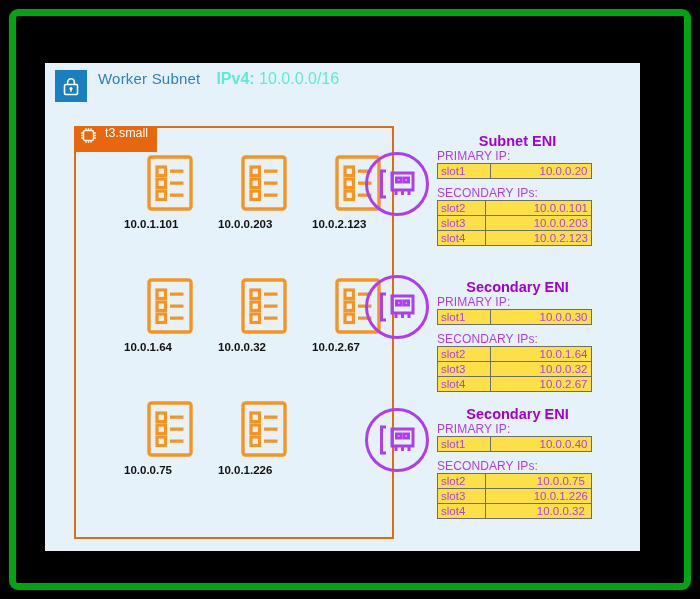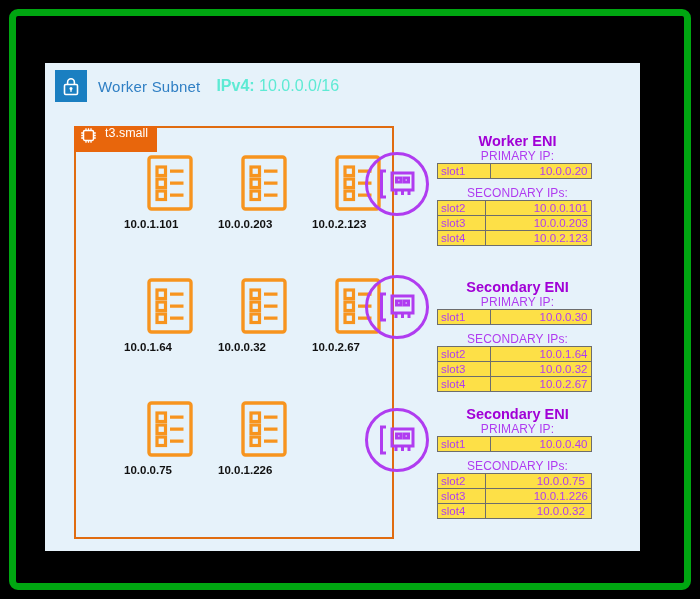--- a/index.html
+++ b/index.html
@@ -10,21 +10,21 @@
 
   
   #green-frame{position:absolute;left:9px;top:9px;width:682px;height:581px;
       border:7px solid #00a611;border-radius:9px;box-sizing:border-box;}
 
   
   #subnet-panel{position:absolute;left:45px;top:63px;width:595px;height:488px;
       background:#e6f2fa;}
 
   
-  #subnet-header{position:absolute;left:55px;top:70px;height:32px;display:flex;align-items:center;}
+  #subnet-header{position:absolute;left:55px;top:70px;height:32px;display:flex;}
   .lock-badge{width:32px;height:32px;background:#1a7fc1;display:flex;align-items:center;justify-content:center;}
   .subnet-title{color:#2f7fc4;font-size:15px;font-weight:400;margin-left:11px;letter-spacing:.2px;}
   .subnet-cidr{color:#5eead4;font-size:16px;margin-left:16px;white-space:nowrap;}
   .subnet-cidr b{font-weight:700;}
 
   
   #instance-box{position:absolute;left:74px;top:126px;width:320px;height:413px;
       border:2px solid #e06c10;box-sizing:border-box;background:transparent;}
   #instance-tab{position:absolute;left:74px;top:126px;height:26px;background:#e8660c;
       display:flex;padding:0 9px 0 5px;box-sizing:border-box;}
@@ -40,21 +40,21 @@
 
   
   .eni-circle{position:absolute;width:64px;height:64px;border:3px solid #b03cf0;
       border-radius:50%;box-sizing:border-box;display:flex;align-items:center;justify-content:center;
       background:transparent;}
   .eni-circle svg{display:block;}
 
   
   .eni-block{position:absolute;width:220px;}
   .eni-title{color:#a100d6;font-size:14.5px;font-weight:700;text-align:center;width:161px;margin-left:9px;}
-  .ip-caption{color:#b03cf0;font-size:12px;text-align:center;width:161px;margin-left:9px;letter-spacing:.1px;}
+  .ip-caption{color:#b03cf0;font-size:12px;width:161px;margin-left:9px;letter-spacing:.1px;}
   table.iptable{border-collapse:collapse;margin-left:9px;width:155px;background:#fde047;
       border:1.5px solid #4b4b4b;}
   table.iptable td{border:1px solid #6d6d6d;font-size:11.5px;color:#b03cf0;height:14px;padding:0 3px;}
   table.iptable td.slot{width:46px;text-align:left;}
   table.iptable td.ip{text-align:center;padding-left:48px;}
 </style>
 </head>
 <body>
 
 <div id="stage">
@@ -190,21 +190,21 @@
     <path d="M9 4 H4.5 V30 H9"></path>
     <rect x="15" y="6" width="21" height="17"></rect>
     <rect x="19.5" y="11" width="4.5" height="4"></rect>
     <rect x="27" y="11" width="4.5" height="4"></rect>
     <path d="M19 23 V28 M25.5 23 V28 M32 23 V28"></path>
   </g>
 </svg>
         </span>
       </div>
       <div class="eni-block" style="left: 428px; top: 133px;">
-        <div class="eni-title">Worker ENI</div>
+        <div class="eni-title">Subnet ENI</div>
      <div class="ip-caption">PRIMARY IP:</div>
      <table class="iptable">
           <tbody>
             <tr>
         <td class="slot">slot1</td>
         <td class="ip">10.0.0.20</td>
             </tr>
           </tbody>
         </table>
      <div class="ip-caption" style="margin-top:7px">SECONDARY IPs:</div>

